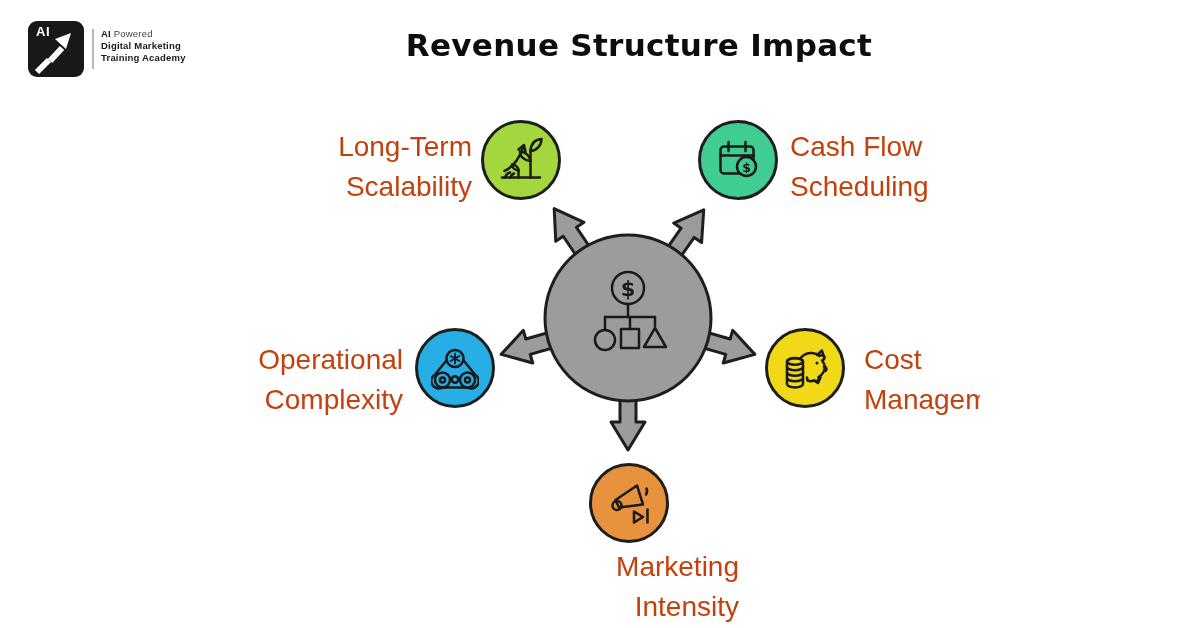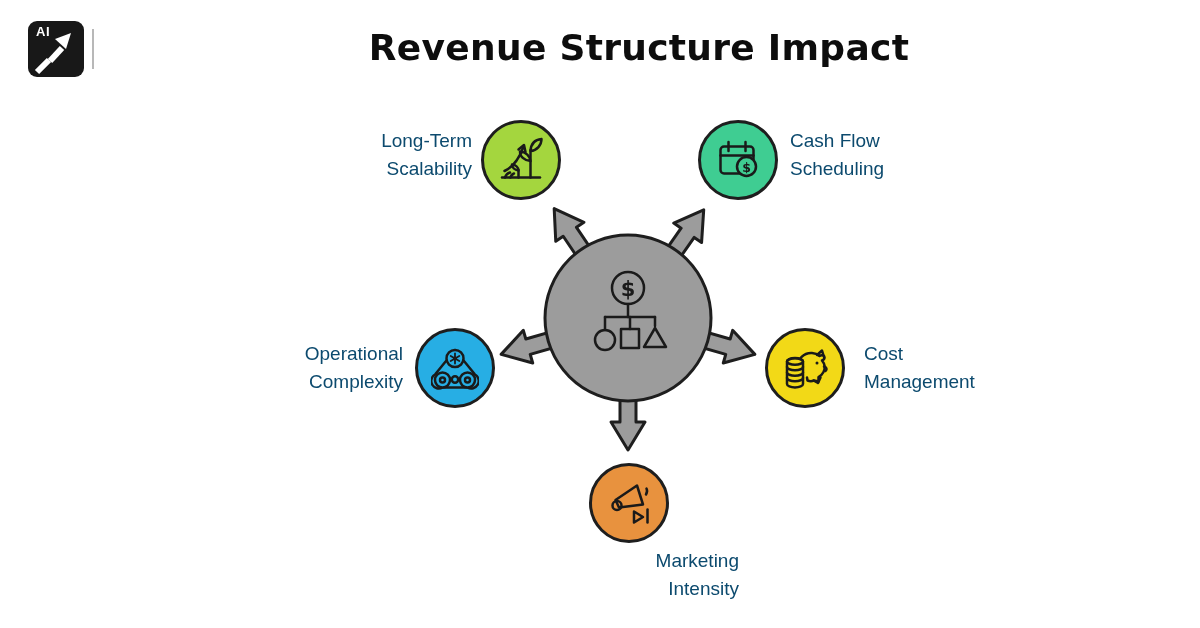--- a/index.html
+++ b/index.html
@@ -22,37 +22,37 @@
   }
   .brand-text{
     position:absolute;left:101px;top:28px;font-size:9.5px;line-height:12px;
     color:#1a1a1a;letter-spacing:.2px;
   }
   .brand-text .b{font-weight:700;}
   .brand-text .r{font-weight:400;color:#444;}
   .page-title{
     position:absolute;left:639px;top:27px;transform:translateX(-50%);
     white-space:nowrap;font-family:"DejaVu Sans",sans-serif;
-    font-size:36px;font-weight:800;color:#0d0d0d;letter-spacing:.3px;
+    font-size:31px;font-weight:800;color:#0d0d0d;letter-spacing:.3px;
   }
   
   .hub-svg{position:absolute;left:478px;top:168px;}
   .node{
     position:absolute;width:80px;height:80px;border-radius:50%;
     border:3px solid #1e1e1e;box-sizing:border-box;
     display:flex;align-items:center;justify-content:center;
   }
   .node svg{display:block;}
   .node-scalability{left:481px;top:120px;}
   .node-cashflow{left:698px;top:120px;}
   .node-operational{left:415px;top:328px;}
   .node-cost{left:765px;top:328px;}
   .node-marketing{left:589px;top:463px;}
   .node-label{
-    position:absolute;font-size:19px;line-height:28px;color:#0c4a6e;
+    position:absolute;font-size:28px;line-height:40px;color:#c2410c;
     white-space:pre-line;
   }
   .label-scalability{left:252px;top:127px;width:220px;text-align:right;}
   .label-cashflow{left:790px;top:127px;text-align:left;}
   .label-operational{left:183px;top:340px;width:220px;text-align:right;}
   .label-cost{left:864px;top:340px;text-align:left;}
   .label-marketing{left:519px;top:547px;width:220px;text-align:right;}
   .ic{stroke:#1a1a1a;stroke-width:2.5;fill:none;stroke-linecap:round;stroke-linejoin:round;}
   .ic-fill{stroke:#1a1a1a;stroke-width:2.5;fill:currentColor;stroke-linecap:round;stroke-linejoin:round;}
 </style>
@@ -63,20 +63,25 @@
 
   <div class="logo-box">
     <span class="logo-mark">AI</span>
     <svg class="logo-arrow" width="56" height="56" viewBox="0 0 56 56">
       <line x1="9" y1="51" x2="21" y2="39" stroke="#ffffff" stroke-width="6"></line>
       <line x1="22" y1="40" x2="34" y2="27" stroke="#ffffff" stroke-width="6"></line>
       <polygon points="43,12 38,28 27,18" fill="#ffffff"></polygon>
     </svg>
   </div>
   <div class="brand-divider"></div>
+  <div class="brand-text">
+    <div><span class="b">AI</span><span class="r"> Powered</span></div>
+    <div class="b">Digital Marketing</div>
+    <div class="b">Training Academy</div>
+  </div>
   <div class="page-title">Revenue Structure Impact</div>
 
   <svg class="hub-svg" width="300" height="300" viewBox="0 0 300 300">
     <defs>
       <path id="arrow" d="M60 -8 L104 -8 L104 -17 L132 0 L104 17 L104 8 L60 8 Z"></path>
     </defs>
     <g stroke-width="3" stroke-linejoin="round" fill="#9C9C9C" stroke="#1E1E1E">
       <use href="#arrow" transform="translate(150,150) rotate(-124)"></use>
       <use href="#arrow" transform="translate(150,150) rotate(-55)"></use>
       <use href="#arrow" transform="translate(150,150) rotate(164)"></use>

